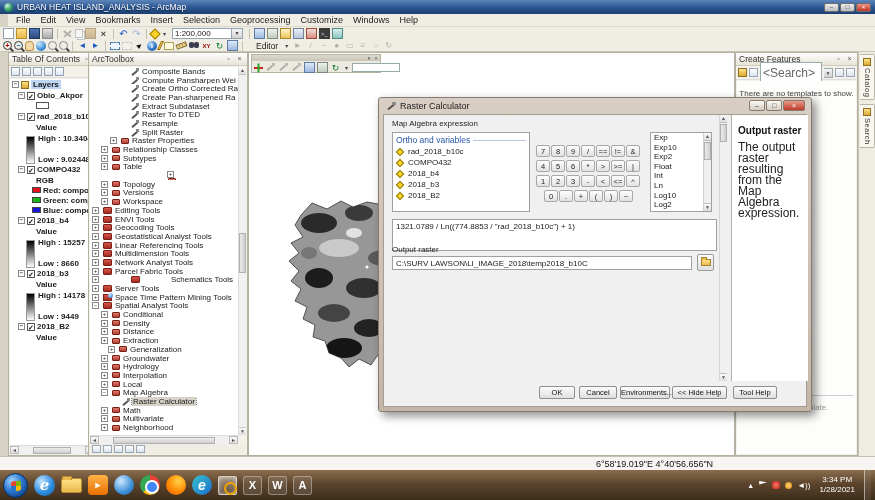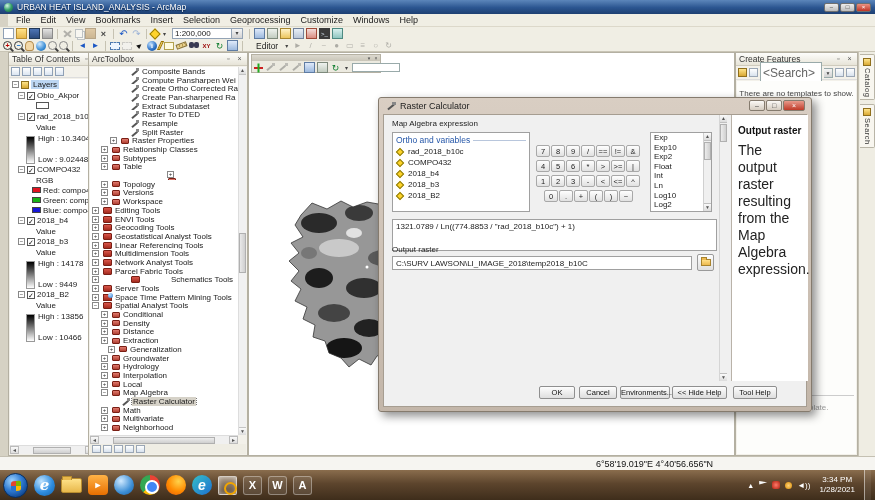--- a/index.html
+++ b/index.html
@@ -75,21 +75,21 @@
 
 
 .panel{position:absolute;background:#f3f1ea;border:1px solid #b4b0a2;}
 .panel-header{height:13px;background:linear-gradient(#fdfdfb,#e7e4d8);border-bottom:1px solid #cfcbbd;display:flex;align-items:center;padding:0 3px;font-size:8.5px;color:#333;white-space:nowrap;}
 .ph-btn{width:9px;height:9px;font-size:7px;line-height:8px;text-align:center;color:#555;margin-left:2px;flex:none;}
 .ph-spacer{flex:1;}
 
 #toc-panel{left:8px;top:52px;width:88px;height:404px;}
 #toc-iconbar{height:12px;border-bottom:1px solid #ddd;display:flex;gap:2px;align-items:center;padding:0 2px;background:#f3f1ea;}
 .toc-tool{width:9px;height:9px;border:1px solid #8fa0b5;background:linear-gradient(#fff,#dbe5f1);flex:none;}
-#toc-tree{position:absolute;top:26px;left:1px;right:1px;bottom:10px;background:#fff;overflow:hidden;font-size:8px;}
+#toc-tree{position:absolute;top:26px;left:1px;right:1px;bottom:10px;background:#fff;overflow:hidden;font-size:8px;font-weight:bold;}
 #toc-hscroll{position:absolute;bottom:1px;left:1px;right:1px;height:9px;background:#f0f0f0;border-top:1px solid #ddd;display:flex;align-items:center;}
 .hs-arrow{width:9px;height:8px;background:linear-gradient(#fafafa,#ddd);border:1px solid #bbb;font-size:5px;line-height:7px;text-align:center;color:#555;flex:none;}
 .hs-thumb{height:7px;background:linear-gradient(#ececec,#cfcfcf);border:1px solid #b0b0b0;flex:1;margin:0 14px;}
 .toc-row{display:flex;align-items:center;height:11px;white-space:nowrap;overflow:hidden;padding-left:2px;}
 .expander{width:7px;height:7px;border:1px solid #888;background:#fff;font-size:6px;line-height:5px;text-align:center;color:#333;flex:none;margin-right:2px;}
 .exp-spacer{width:9px;flex:none;}
 .cbx{width:8px;height:8px;border:1px solid #555;background:#fff;font-size:7px;line-height:7px;text-align:center;flex:none;margin-right:2px;color:#111;}
 .layers-ic{width:8px;height:8px;background:linear-gradient(#ffe48a,#d8a833);border:1px solid #8f6f1d;flex:none;margin-right:2px;}
 .layers-root-label{background:#bcd6f2;padding:0 2px;}
 .toc-name{overflow:hidden;}
@@ -176,21 +176,21 @@
 .sc-thumb{position:absolute;left:0;right:0;top:9px;height:18px;background:linear-gradient(90deg,#ececec,#cfcfcf);border:1px solid #b0b0b0;}
 #expr-box{position:absolute;left:8px;top:104px;width:325px;height:32px;background:#fff;border:1px solid #a0a0a0;font-size:8px;padding:2px 3px;white-space:nowrap;overflow:hidden;}
 #out-label{left:8px;top:130px;}
 #out-box{position:absolute;left:8px;top:141px;width:300px;height:14px;background:#fff;border:1px solid #a0a0a0;font-size:8px;padding:2px 3px;white-space:nowrap;overflow:hidden;}
 #browse-btn{position:absolute;left:313px;top:139px;width:17px;height:17px;background:linear-gradient(#fdfdfd,#e0e0e0);border:1px solid #9a9a9a;border-radius:2px;display:flex;align-items:center;justify-content:center;}
 .folder-glyph{width:10px;height:7px;background:linear-gradient(#ffe08a,#edb94e);border:1px solid #a8832e;position:relative;}
 .folder-glyph::before{content:"";position:absolute;top:-3px;left:-1px;width:4px;height:2px;background:#edb94e;border:1px solid #a8832e;border-bottom:none;}
 #main-vscroll{position:absolute;left:335px;top:0;width:8px;height:266px;background:#f0f0f0;border-left:1px solid #d5d5d5;}
 #help-pane{position:absolute;left:347px;top:0;width:77px;height:266px;background:#fff;border-left:1px solid #b9b2a8;}
 .help-title{font-size:10px;font-weight:bold;margin:10px 6px 6px;color:#111;}
-.help-body{font-size:14px;color:#222;margin:0 6px;line-height:17px;}
+.help-body{font-size:12px;color:#222;margin:0 6px;line-height:11px;}
 .dbtn{position:absolute;height:13px;background:linear-gradient(#fdfdfd,#dedede);border:1px solid #8f8f8f;border-radius:2px;font-size:7.5px;text-align:center;line-height:11px;color:#111;}
 #btn-ok{left:155px;top:271px;width:36px;}
 #btn-cancel{left:195px;top:271px;width:38px;}
 #btn-env{left:236px;top:271px;width:50px;}
 #btn-hide{left:288px;top:271px;width:55px;}
 #btn-toolhelp{left:349px;top:271px;width:44px;}
 
 
 #statusbar{position:absolute;left:0;top:456px;right:0;height:14px;background:#f6f5f1;border-top:1px solid #c4c0b2;}
 #coords{position:absolute;left:596px;top:2px;font-size:9px;color:#111;}
@@ -374,46 +374,46 @@
           <span class="chip" style="background: rgb(23, 23, 216);"></span>
           <span class="chip-label">Blue:</span>
           <span class="toc-name">compo432</span>
         </div>
         <div class="toc-row" style="padding-left: 8px;">
           <span class="expander">−</span>
           <span class="cbx">✓</span>
           <span class="toc-name">2018_b4</span>
         </div>
         <div class="toc-sub">Value</div>
+        <div class="ramp-row">
+          <div class="ramp"></div>
+          <div class="ramp-labels">
+            <div>High : 15257</div>
+            <div>Low : 8660</div>
+          </div>
+        </div>
         <div class="toc-row" style="padding-left: 8px;">
           <span class="expander">−</span>
           <span class="cbx">✓</span>
           <span class="toc-name">2018_b3</span>
         </div>
         <div class="toc-sub">Value</div>
         <div class="ramp-row">
           <div class="ramp"></div>
           <div class="ramp-labels">
             <div>High : 14178</div>
             <div>Low : 9449</div>
           </div>
         </div>
         <div class="toc-row" style="padding-left: 8px;">
           <span class="expander">−</span>
           <span class="cbx">✓</span>
           <span class="toc-name">2018_B2</span>
         </div>
         <div class="toc-sub">Value</div>
-        <div class="ramp-row">
-          <div class="ramp"></div>
-          <div class="ramp-labels">
-            <div>High : 13856</div>
-            <div>Low : 10466</div>
-          </div>
-        </div>
       </div>
     <div id="toc-hscroll">
       <span class="hs-arrow">◄</span>
       <span class="hs-thumb"></span>
       <span class="hs-arrow">►</span>
     </div>
   </div>
 
   <div class="panel" id="atb-panel">
     <div class="panel-header">

